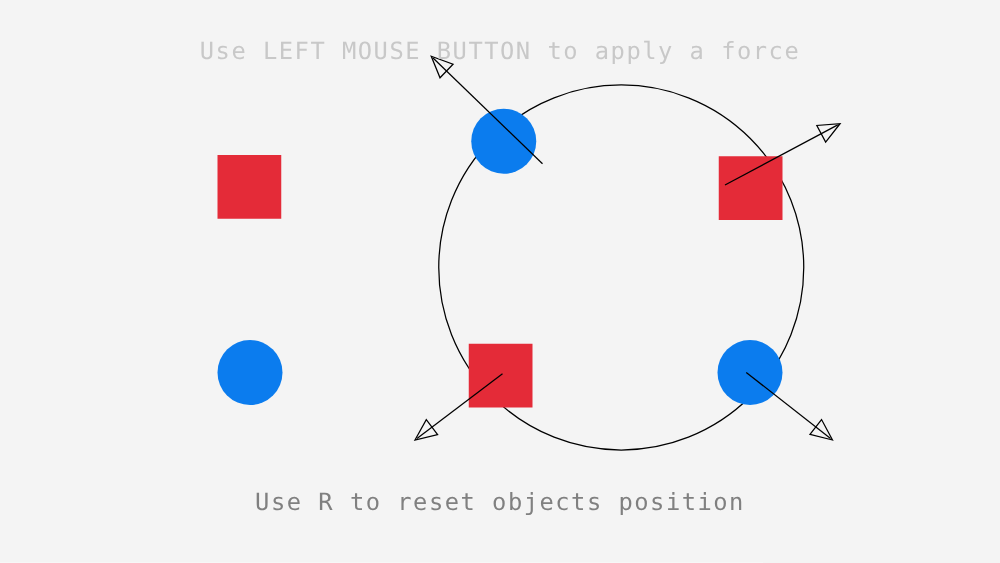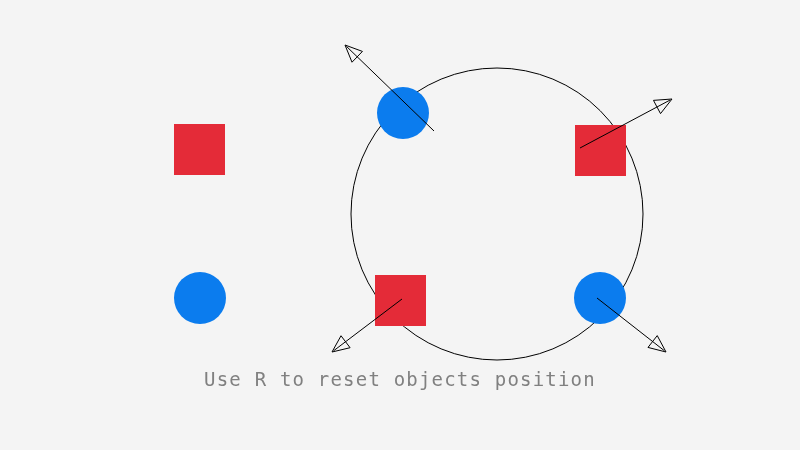--- a/index.html
+++ b/index.html
@@ -35,21 +35,21 @@
     letter-spacing: 1.2px;
     white-space: nowrap;
     user-select: none;
   }
   #hint-top {
     top: 30px;
     font-size: 19px;
     color: #c8c8c8;
   }
   #hint-bottom {
-    top: 368px;
+    top: 391px;
     font-size: 19px;
     color: #808080;
   }
 </style>
 </head>
 <body>
 
 <div id="stage" style="background: rgb(244, 244, 244);">
 
   <svg id="scene" viewBox="0 0 800 450">
@@ -79,16 +79,17 @@
           <polygon points="332,352 341.0261022301109,335.7587106875228 350.0806779688342,347.7175843047045" fill="none" stroke="#000000" stroke-width="1" stroke-linejoin="miter"></polygon>
         </g>
         <g>
           <line x1="597" y1="298" x2="664.4249899979849" y2="350.7673834766838" stroke="#000000" stroke-width="1"></line>
           <polygon points="666,352 647.9901030204353,347.429047059369 657.2347269453069,335.6164720442552" fill="none" stroke="#000000" stroke-width="1" stroke-linejoin="miter"></polygon>
         </g>
       </g>
 
   </svg>
 
+  <div class="hint-text" id="hint-top" style="color: rgb(200, 200, 200);">Use LEFT MOUSE BUTTON to apply a force</div>
 
   <div class="hint-text" id="hint-bottom" style="color: rgb(128, 128, 128);">Use R to reset objects position</div>
 
 </div>
 
 </body></html>

